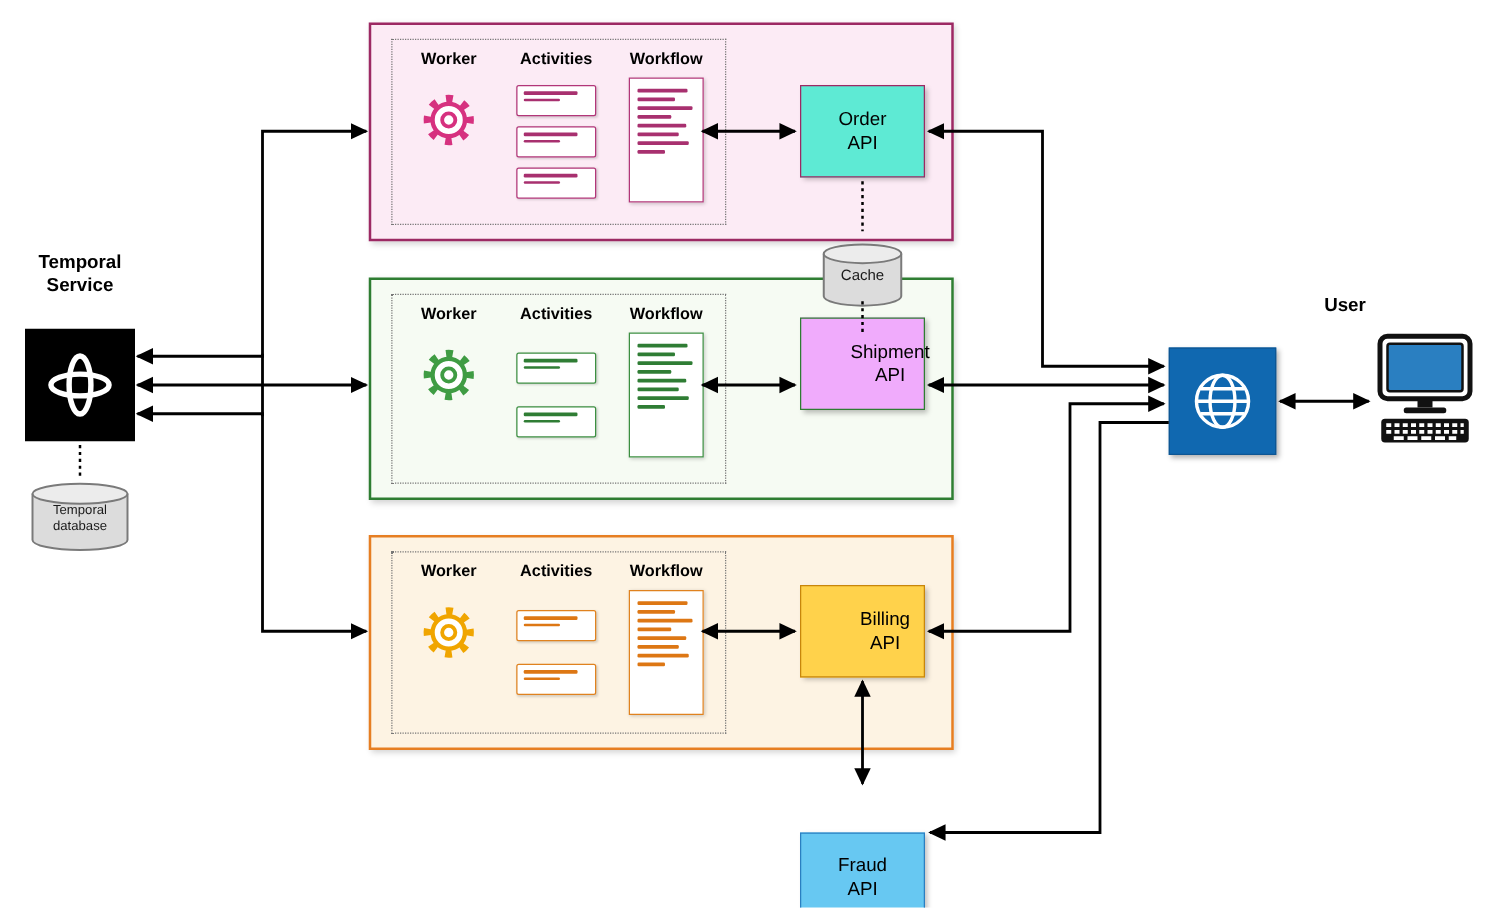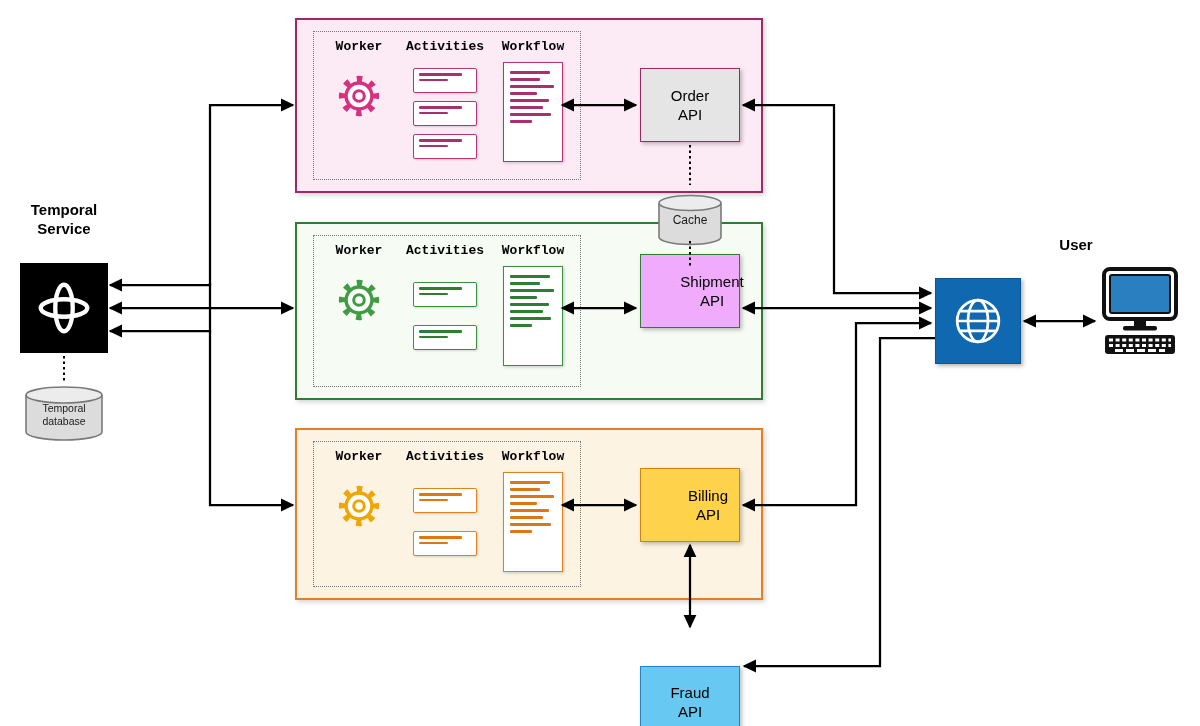--- a/index.html
+++ b/index.html
@@ -3,21 +3,21 @@
 <meta charset="utf-8">
 <style>
   * { margin:0; padding:0; box-sizing:border-box; }
   body { font-family:"Liberation Sans", sans-serif; background:#ffffff; }
   .canvas { position:relative; width:1200px; height:726px; background:#ffffff; overflow:hidden; }
 
   .label { position:absolute; font-weight:bold; font-size:15px; line-height:1.25;
            text-align:center; white-space:pre-line; color:#000; z-index:4; }
 
   
-  .group { position:absolute; box-shadow:2px 2px 5px rgba(0,0,0,.18); z-index:1;font-family:Liberation Mono, monospace; }
+  .group { position:absolute; box-shadow:2px 2px 5px rgba(0,0,0,.18); z-index:1; }
   .group.pink   { left:295px; top:18px;  width:468px; height:175px; background:#fcebf5; border:2px solid #9c2963; }
   .group.green  { left:295px; top:222px; width:468px; height:178px; background:#f6fbf3; border:2px solid #2e7d32; }
   .group.orange { left:295px; top:428px; width:468px; height:172px; background:#fdf3e3; border:2px solid #e67e22; }
 
   .inner { position:absolute; left:16px; top:11px; bottom:11px; width:268px;
            border:1.6px dotted #777; display:flex; gap:6px; padding:7px 6px 6px 8px; }
   .col { display:flex; flex-direction:column; align-items:center; }
   .col.worker { width:74px; } .col.acts { width:86px; } .col.flow { width:78px; }
   .col-label { font-size:13px; font-weight:bold; color:#000; margin-bottom:6px; }
 
@@ -45,21 +45,21 @@
   .doc i:nth-child(4){width:58%;} .doc i:nth-child(5){width:85%;} .doc i:nth-child(6){width:72%;}
   .doc i:nth-child(7){width:90%;} .doc i:nth-child(8){width:48%;}
   .pink  .doc { border-color:#b23679; } .pink  .doc i { background:#a8306f; }
   .green .doc { border-color:#3c8f41; } .green .doc i { background:#2f7d34; }
   .orange .doc { border-color:#e0821f; } .orange .doc i { background:#dd7714; }
 
   
   .api { position:absolute; width:100px; height:74px; display:flex; align-items:center; justify-content:center;
          text-align:center; white-space:pre-line; font-size:15px; line-height:1.3; color:#000;
          border:1.5px solid; box-shadow:2px 2px 4px rgba(0,0,0,.25); z-index:3; }
-  #order-api    { left:640px; top:68px;  background:#e5e5e5; border-color:#9c2963; }
+  #order-api    { left:640px; top:68px;  background:#5eead4; border-color:#9c2963; }
   #shipment-api { left:640px; top:254px; background:#f0abfc; border-color:#2e7d32;padding-left:44px; }
   #billing-api  { left:640px; top:468px; background:#ffd24b; border-color:#c8860b;padding-left:36px; }
   #fraud-api    { left:640px; top:630px; height:72px; background:#67c8f2; border-color:#2a7fc1;margin-top:36px; }
 
   
   .temporal-box { position:absolute; left:20px; top:263px; width:88px; height:90px; background:#000;
                   display:flex; align-items:center; justify-content:center; z-index:3; }
   .webapp-box { position:absolute; left:935px; top:278px; width:86px; height:86px; background:#1068b0;
                 border:1px solid #0d5694; display:flex; align-items:center; justify-content:center;
                 box-shadow:2px 2px 4px rgba(0,0,0,.3); z-index:3; }

